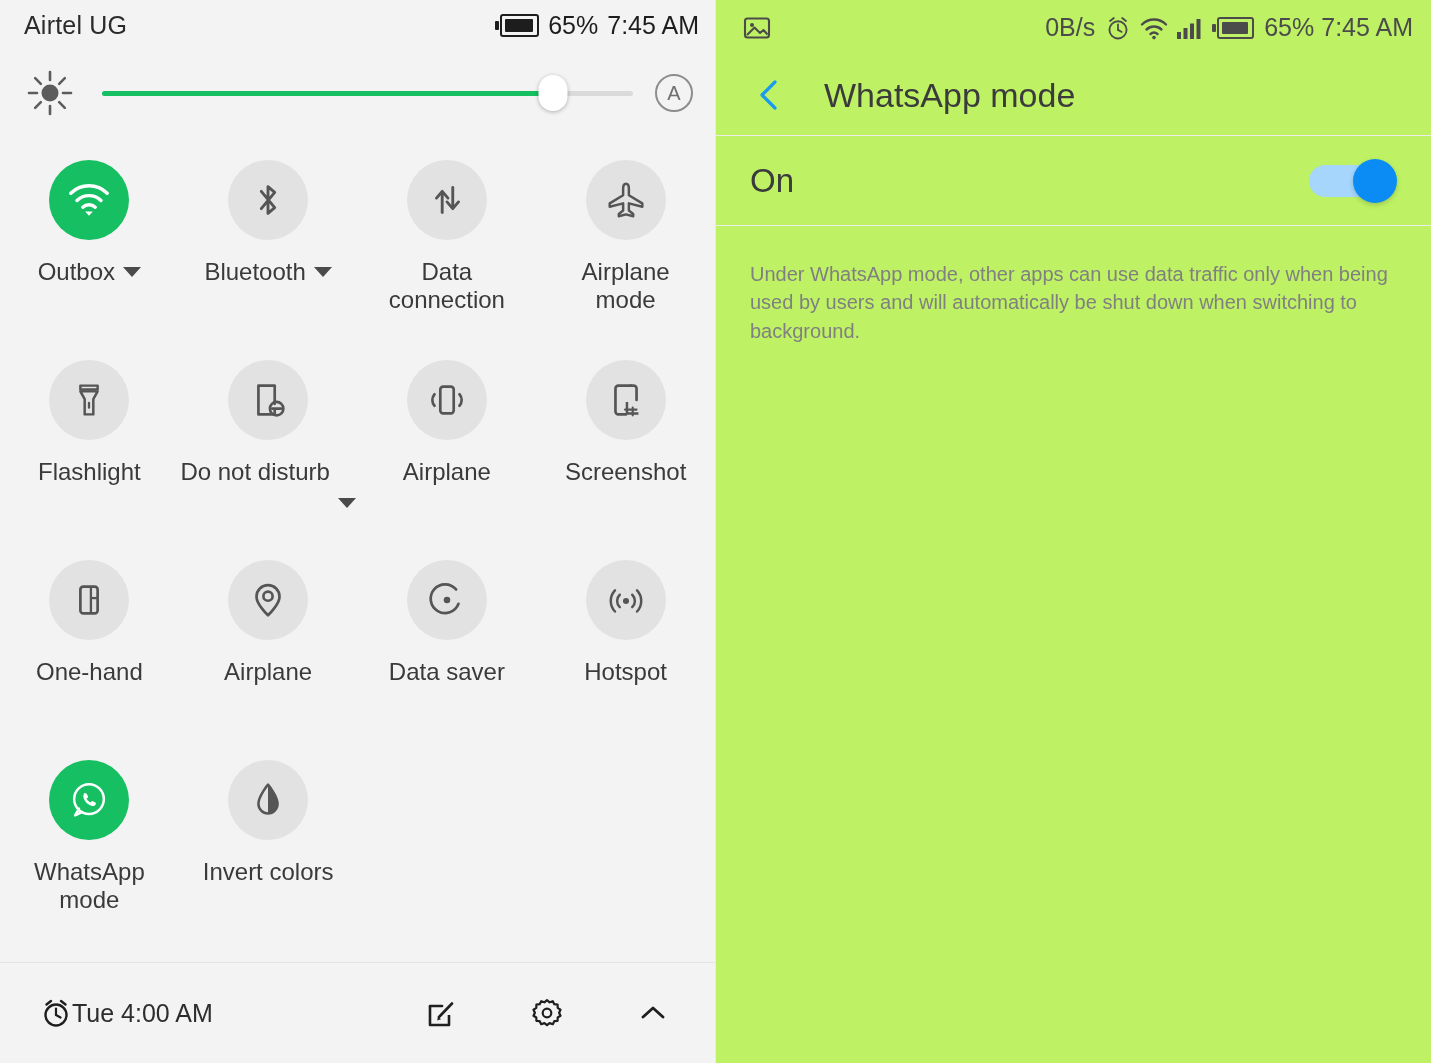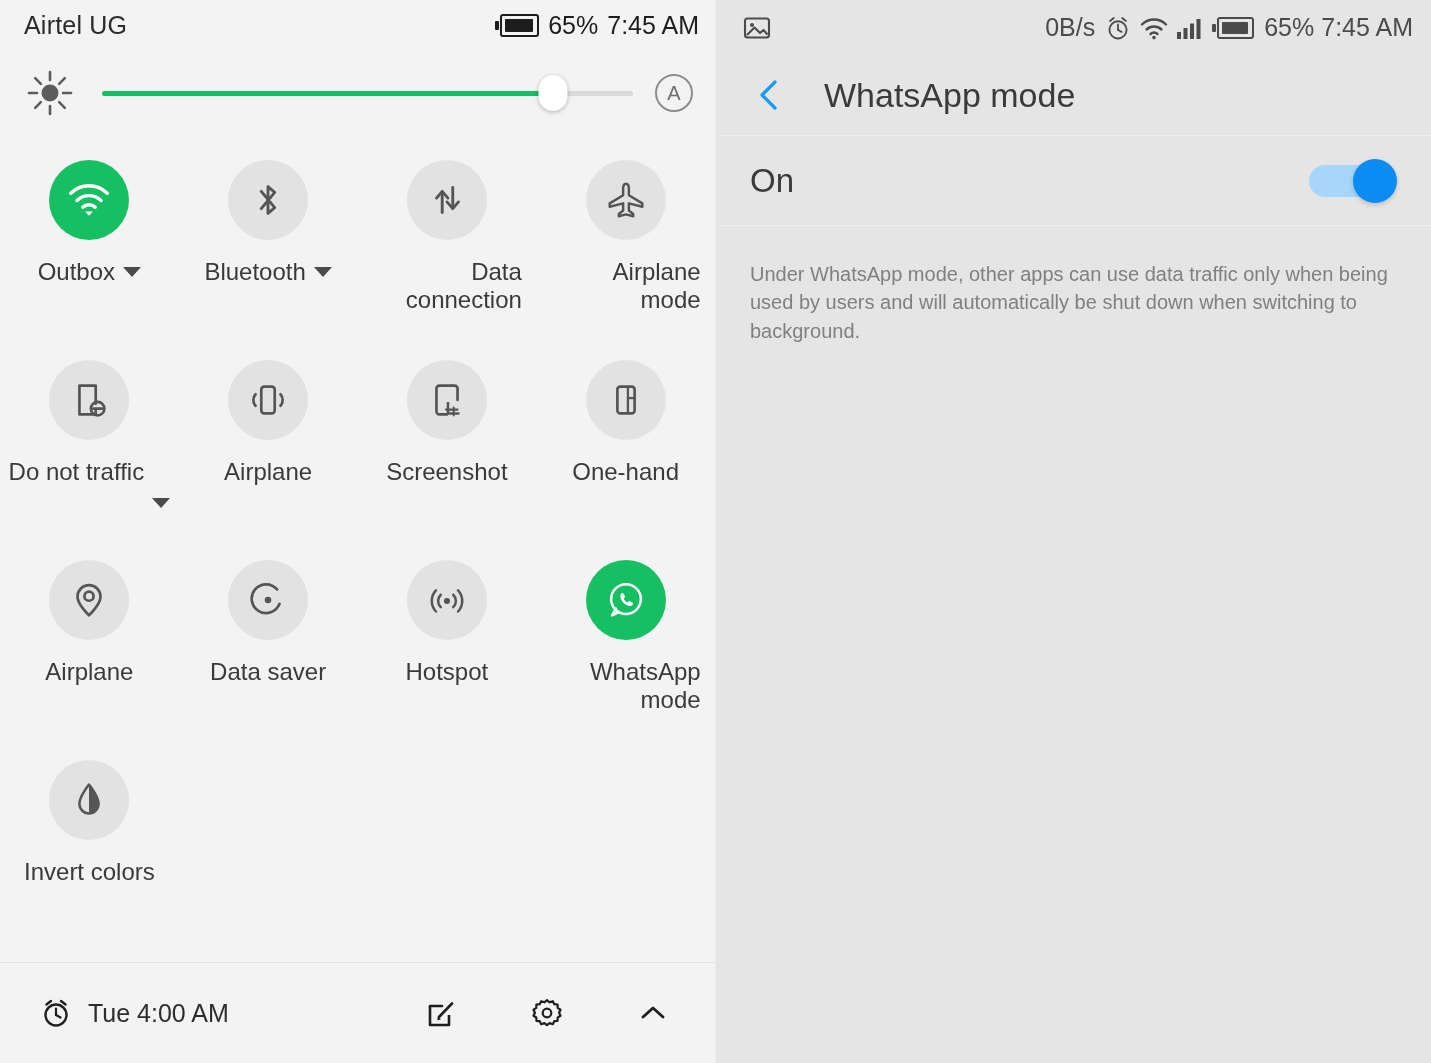--- a/index.html
+++ b/index.html
@@ -156,21 +156,21 @@
     align-items: center;
     justify-content: center;
     flex: 0 0 auto;
   }
   .tile-icon.active { background: #16c062; }
   .tile-label {
     margin-top: 18px;
     font-size: 24px;
     color: #3a3a3a;
     line-height: 1.18;
-    text-align: right;
+    text-align: center;
     max-width: 150px;
   }
   .label-row {
     display: flex;
     align-items: flex-start;
     justify-content: center;
     gap: 8px;
     margin-top: 18px;
   }
   .label-row .tile-label { margin-top: 0; }
@@ -189,21 +189,21 @@
     flex: 0 0 auto;
     height: 101px;
     border-top: 1px solid #e3e3e3;
     display: flex;
     align-items: center;
     padding: 0 40px 0 40px;
   }
   .alarm-group {
     display: flex;
     align-items: center;
-    gap: 16px;
+    gap: 0;
   }
   .alarm-text {
     font-size: 25px;
     color: #2d2d2d;
   }
   .qs-footer .spacer { flex: 1 1 auto; }
   .footer-icons {
     display: flex;
     align-items: center;
     gap: 62px;
@@ -213,21 +213,21 @@
     display: flex;
     align-items: center;
     justify-content: center;
   }
 
   
   .right-panel {
     position: relative;
     width: 716px;
     height: 1063px;
-    background: #e5e5e5;
+    background: #bef264;
     border-left: 1px solid #eaeaea;
     display: flex;
     flex-direction: column;
   }
   .statusbar-right {
     height: 55px;
     display: flex;
     align-items: center;
     padding: 0 18px 0 26px;
     flex: 0 0 auto;
@@ -423,27 +423,37 @@
           <span class="tile-icon">
             <svg viewBox="0 0 48 48" width="46" height="46">
               <path d="M24 7 C26 7 27 9 27 12 L27 19 L41 27.5 L41 31 L27 27.5 L27 35 L31.5 38.5 L31.5 41 L24 39 L16.5 41 L16.5 38.5 L21 35 L21 27.5 L7 31 L7 27.5 L21 19 L21 12 C21 9 22 7 24 7 Z" fill="none" stroke="#555555" stroke-width="2.6" stroke-linejoin="round"></path>
             </svg>
           </span>
           <span class="tile-label">Airplane mode</span>
         </div>
         <div class="tile">
           <span class="tile-icon">
             <svg viewBox="0 0 48 48" width="46" height="46">
+              <path d="M15 9 L33 9 L33 13 L15 13 Z" fill="none" stroke="#555555" stroke-width="2.6" stroke-linejoin="round"></path>
+              <path d="M15 15 L33 15 L28.5 23 L28.5 39 L19.5 39 L19.5 23 Z" fill="none" stroke="#555555" stroke-width="2.6" stroke-linejoin="round"></path>
+              <line x1="24" y1="27" x2="24" y2="32" stroke="#555555" stroke-width="2.4" stroke-linecap="round"></line>
+            </svg>
+          </span>
+          <span class="tile-label">Flashlight</span>
+        </div>
+        <div class="tile">
+          <span class="tile-icon">
+            <svg viewBox="0 0 48 48" width="46" height="46">
               <path d="M14 9 L31 9 L31 28 M31 34 L31 39 L14 39 L14 9" fill="none" stroke="#555555" stroke-width="2.8" stroke-linejoin="round" stroke-linecap="round"></path>
               <circle cx="33" cy="33" r="7" fill="none" stroke="#555555" stroke-width="2.8"></circle>
               <line x1="28.5" y1="33" x2="37.5" y2="33" stroke="#555555" stroke-width="2.8" stroke-linecap="round"></line>
             </svg>
           </span>
           <span class="label-row">
-            <span class="tile-label">Do not traffic</span>
+            <span class="tile-label">Do not disturb</span>
             <span class="caret lowered"></span>
           </span>
         </div>
         <div class="tile">
           <span class="tile-icon">
             <svg viewBox="0 0 48 48" width="46" height="46">
               <rect x="17" y="10" width="14" height="28" rx="3" fill="none" stroke="#555555" stroke-width="2.8"></rect>
               <path d="M11 18 A9 9 0 0 0 11 30" fill="none" stroke="#555555" stroke-width="2.8" stroke-linecap="round"></path>
               <path d="M37 18 A9 9 0 0 1 37 30" fill="none" stroke="#555555" stroke-width="2.8" stroke-linecap="round"></path>
             </svg>

